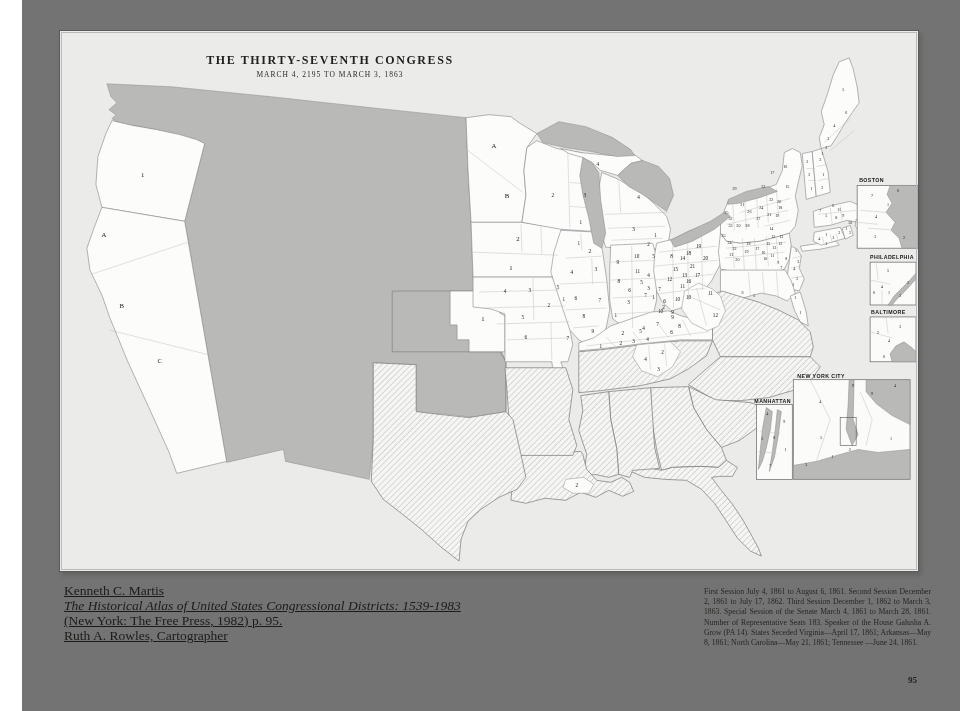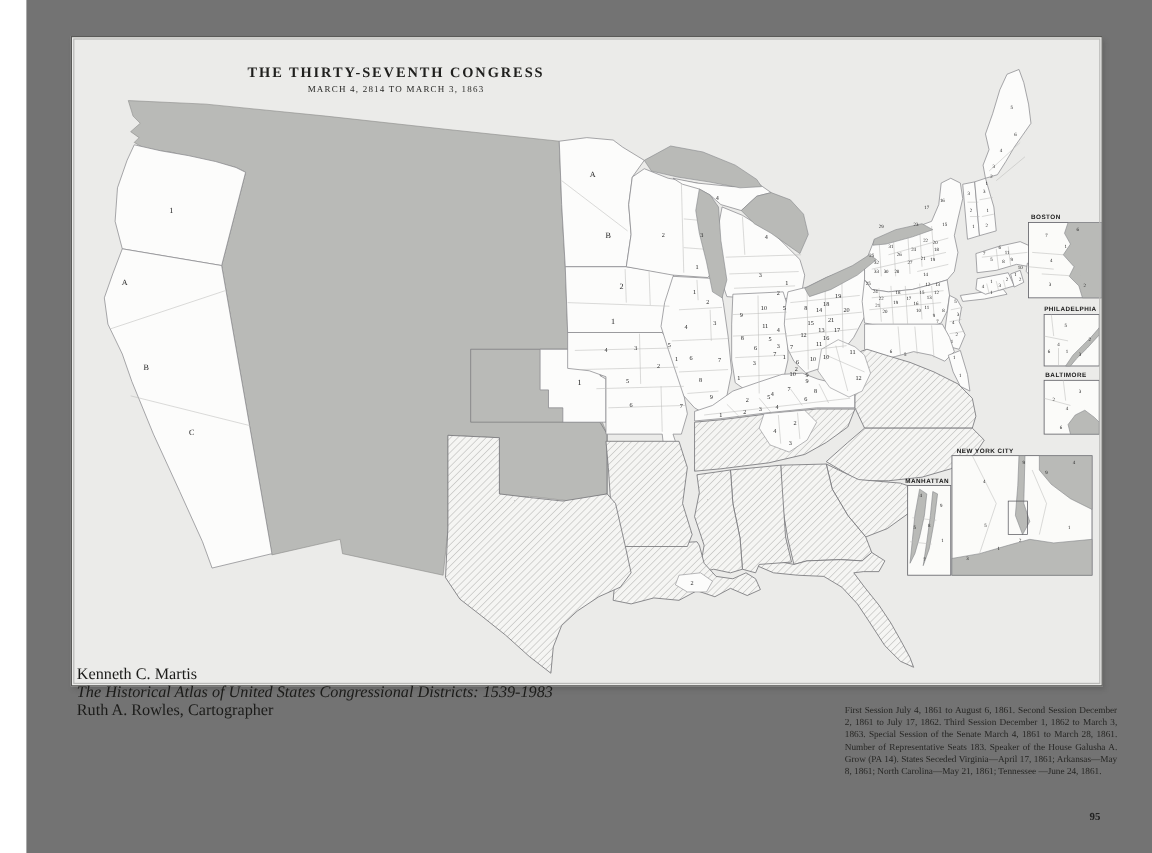--- a/index.html
+++ b/index.html
@@ -27,37 +27,37 @@
   .outline-only{fill:none;stroke:#77777a;stroke-width:.6;}
   .dl{fill:none;stroke:#bcbcba;stroke-width:.45;}
   .inset-box{fill:#fbfbf9;stroke:#64646a;stroke-width:.7;}
   .dnum{font-family:"Liberation Serif",serif;fill:#1c1c1c;text-anchor:middle;}
   .dnum.lg{font-size:6.8px;}
   .dnum.md{font-size:5.2px;}
   .dnum.sm{font-size:4.1px;}
   .inset-title{font-family:"Liberation Sans",sans-serif;font-size:5.3px;font-weight:bold;letter-spacing:.4px;fill:#161616;}
 
   
-  .citation{position:absolute;left:42px;top:554px;font-size:13.5px;line-height:15px;color:#1b1b19;}
+  .citation{position:absolute;left:42px;top:583px;font-size:13.5px;line-height:15px;color:#1b1b19;text-decoration:underline;}
   .citation .it{font-style:italic;}
   .notes{position:absolute;left:682px;top:587px;width:227px;font-size:7.7px;line-height:10.2px;
     text-align:justify;color:#262624;}
   .notes b{font-weight:normal;}
   .page-number{position:absolute;left:886px;top:675px;font-size:9px;font-weight:bold;color:#222;}
 </style>
 </head>
 <body>
 
 <div class="page">
 
   <div class="map-frame">
 
     <div class="map-title-block">
       <div class="map-title">THE THIRTY-SEVENTH CONGRESS</div>
-      <div class="map-subtitle">MARCH 4, 2814 TO MARCH 3, 1863</div>
+      <div class="map-subtitle">MARCH 4, 2195 TO MARCH 3, 1863</div>
     </div>
 
     <svg id="map-svg" viewBox="38 30 860 542" preserveAspectRatio="none">
       <defs>
         <pattern id="hatch" width="4.2" height="4.2" patternUnits="userSpaceOnUse" patternTransform="rotate(45)">
           <rect width="4.2" height="4.2" fill="#f5f5f3"></rect>
           <line x1="0" y1="0" x2="0" y2="4.2" stroke="#9b9b99" stroke-width="0.65"></line>
         </pattern>
       </defs>
 
@@ -363,19 +363,20 @@
           <text x="754" y="440" class="dnum sm">8</text>
           <text x="765" y="452" class="dnum sm">1</text>
           <text x="750" y="468" class="dnum sm">7</text>
         </g>
     </svg>
   </div>
 
   <div class="citation">
     <div>Kenneth C. Martis</div>
     <div class="it">The Historical Atlas of United States Congressional Districts: 1539-1983</div>
+    <div>(New York: The Free Press, 1982) p. 95.</div>
     <div>Ruth A. Rowles, Cartographer</div>
   </div>
 
   <div class="notes" id="notes"><b>First Session</b> July 4, 1861 to August 6, 1861. <b>Second Session</b> December 2, 1861 to July 17, 1862. <b>Third Session</b> December 1, 1862 to March 3, 1863. <b>Special Session of the Senate</b> March 4, 1861 to March 28, 1861. <b>Number of Representative Seats</b> 183. <b>Speaker of the House</b> Galusha A. Grow (PA 14). <b>States Seceded</b> Virginia—April 17, 1861; Arkansas—May 8, 1861; North Carolina—May 21, 1861; Tennessee —June 24, 1861.</div>
 
   <div class="page-number">95</div>
 </div>
 
 </body></html>

